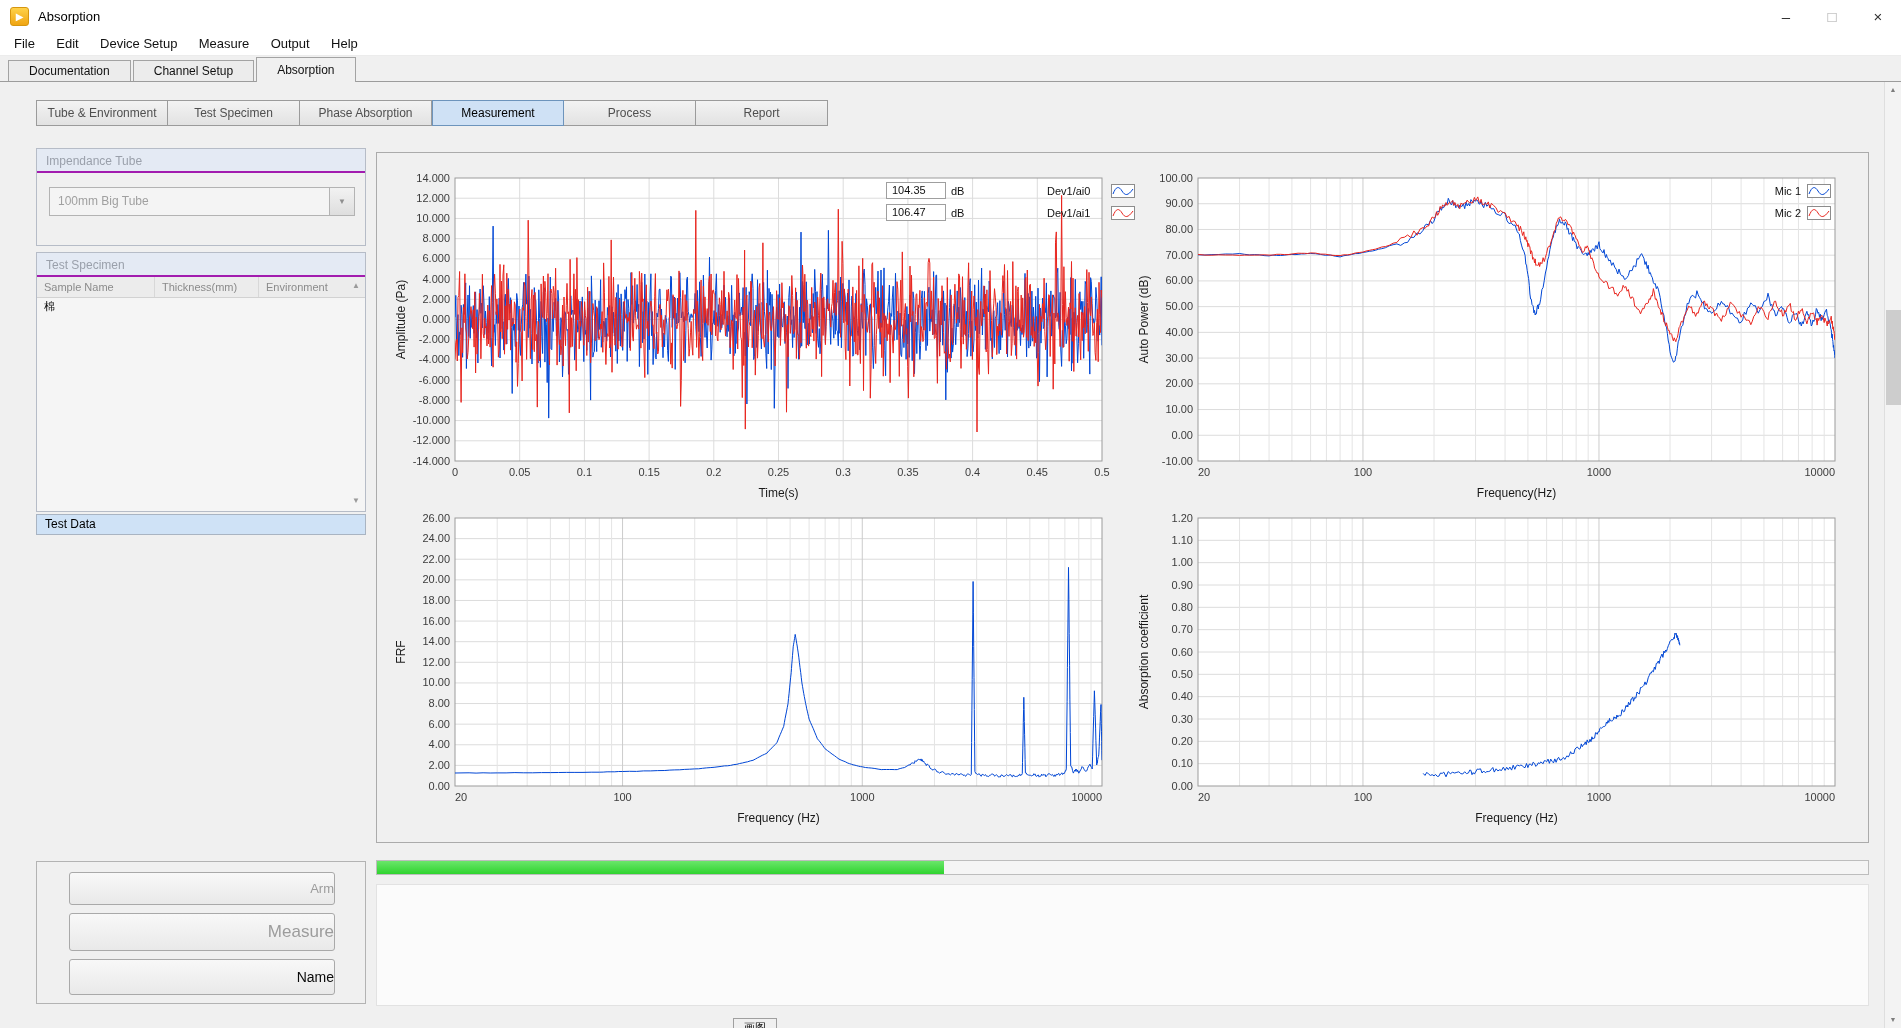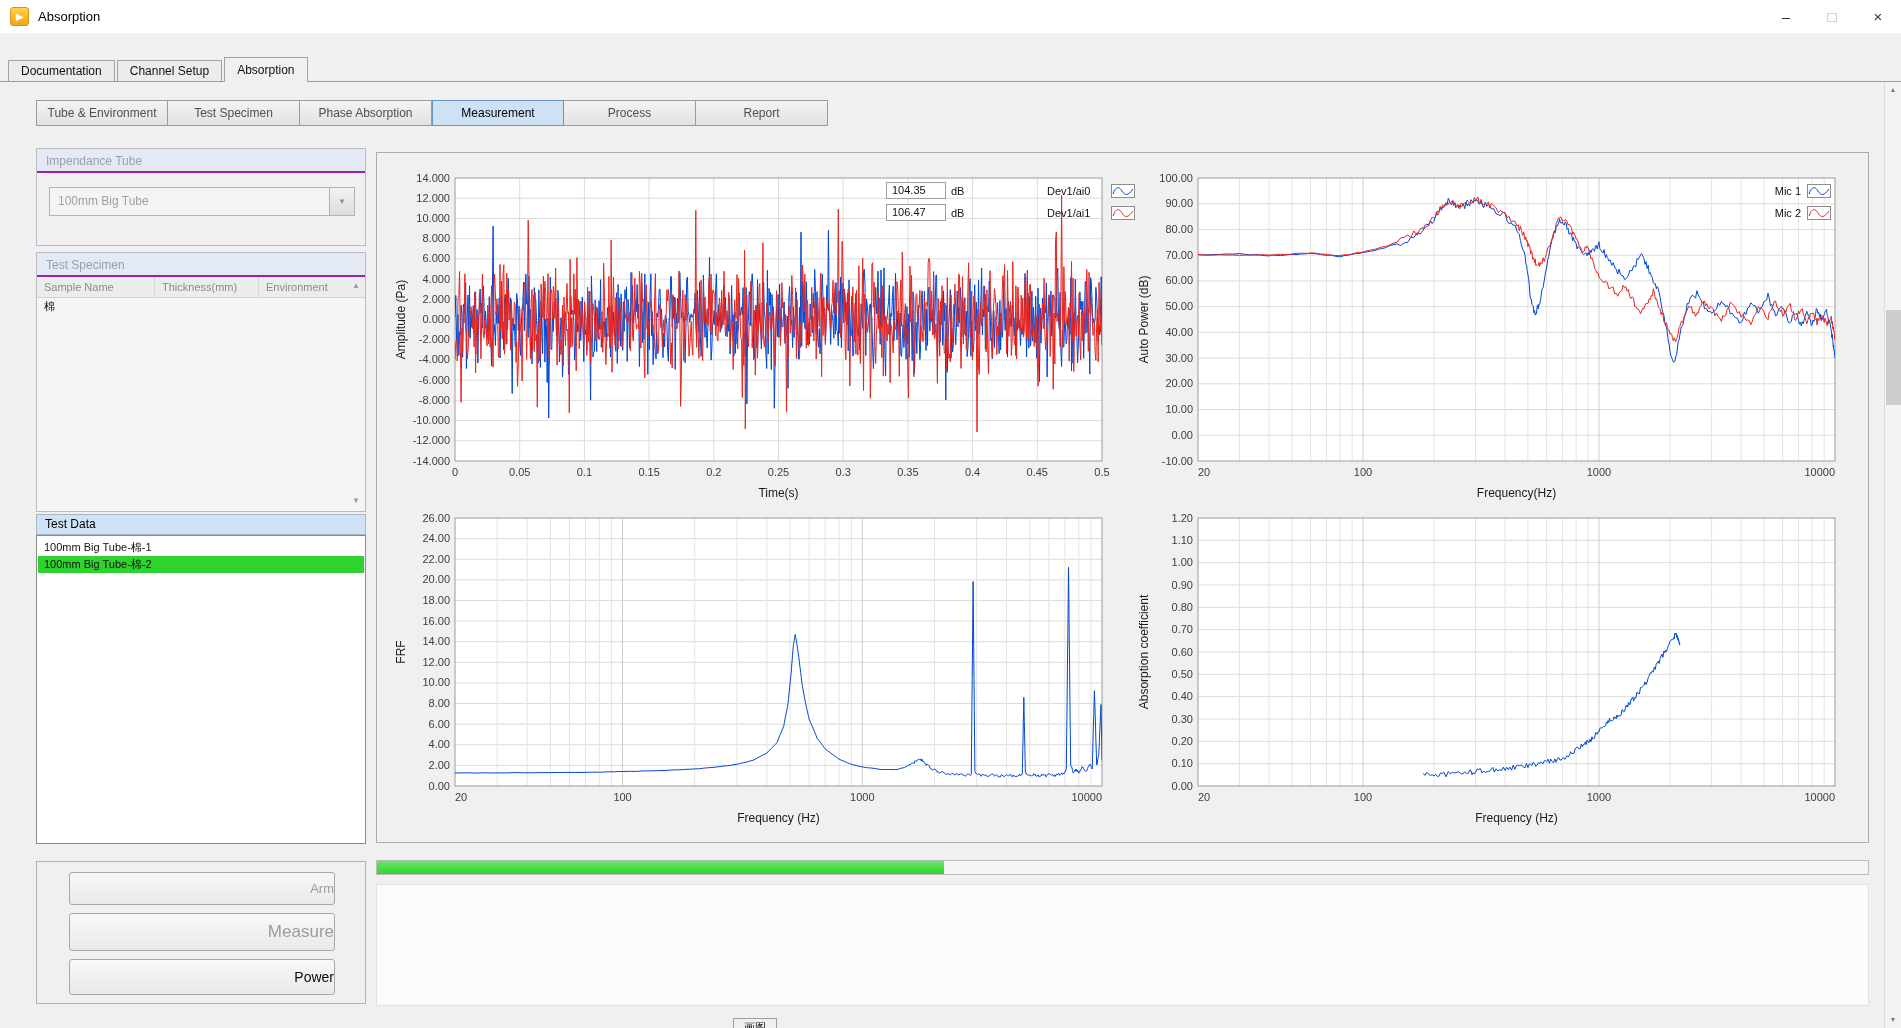--- a/index.html
+++ b/index.html
@@ -16,21 +16,21 @@
 .win-btn.max{right:46px;color:#a9a9a9}
 .win-btn.close{right:0}
 
 
 .menubar{position:absolute;left:0;top:33px;width:100%;height:23px;background:#ffffff;padding-left:5px;border-bottom:1px solid #ececec}
 .menu-item{display:inline-block;padding:3px 9px 0 9px;font-size:13px;height:23px}
 
 
 .tabstrip{position:absolute;left:0;top:56px;width:100%;height:26px;background:#f0f0f0;border-bottom:1px solid #9c9c9c}
 .tabs1{position:absolute;left:8px;bottom:0;display:flex;align-items:flex-end}
-.tab1{padding:3px 12px;font-size:12px;background:#ececec;border:1px solid #a3a3a3;border-bottom:none;margin-right:2px;height:21px;white-space:nowrap}
+.tab1{padding:3px 20px;font-size:12px;background:#ececec;border:1px solid #a3a3a3;border-bottom:none;margin-right:2px;height:21px;white-space:nowrap}
 .tab1.active{position:relative;top:1px;height:25px;padding-top:5px;background:#f0f0f0;z-index:2}
 
 
 .subtabs{position:absolute;left:36px;top:100px;display:flex}
 .tab2{width:132px;height:26px;line-height:24px;text-align:center;font-size:12px;color:#4f4f4f;background:linear-gradient(#f3f3f3,#e2e2e2);border:1px solid #9b9b9b;border-left:none;white-space:nowrap}
 .tab2:first-child{border-left:1px solid #9b9b9b}
 .tab2.active{background:var(--accent-blue);border:1px solid var(--accent-blue-border);color:#000}
 
 
 .group{position:absolute;border:1px solid #b6bcc7;background:#f0f0f0}
@@ -106,20 +106,28 @@
 <div class="window">
 
   <div class="titlebar">
     <div class="app-icon"><span>▶</span></div>
     <span class="window-title">Absorption</span>
     <div class="win-btn min">–</div>
     <div class="win-btn max">□</div>
     <div class="win-btn close">×</div>
   </div>
 
+  <div class="menubar">
+    <span class="menu-item">File</span>
+    <span class="menu-item">Edit</span>
+    <span class="menu-item">Device Setup</span>
+    <span class="menu-item">Measure</span>
+    <span class="menu-item">Output</span>
+    <span class="menu-item">Help</span>
+  </div>
 
   <div class="tabstrip">
     <div class="tabs1">
       <div class="tab1">Documentation</div>
       <div class="tab1">Channel Setup</div>
       <div class="tab1 active">Absorption</div>
     </div>
   </div>
 
   <div class="subtabs">
@@ -151,29 +159,25 @@
         <div class="tr-cell-sample">棉</div>
         <div class="tr-cell-thick"></div>
         <div></div>
       </div>
     </div>
     <div class="scroll-arrow sa-up">▲</div>
     <div class="scroll-arrow sa-down">▼</div>
   </div>
 
   <div id="test-data-header">Test Data</div>
-  <div id="test-data-list">
-    <div class="td-item">100mm Big Tube-棉-1</div>
-    <div class="td-item selected">100mm Big Tube-棉-2</div>
-  </div>
 
   <div id="buttons-panel">
     <div class="panel-btn" id="btn-arm">Arm</div>
     <div class="panel-btn" id="btn-measure">Measure</div>
-    <div class="panel-btn" id="btn-stop">Power</div>
+    <div class="panel-btn" id="btn-stop">Name</div>
   </div>
 
   <div id="charts-panel"></div>
   <div class="chart" id="chart1">
       <svg width="721" height="347">
         <rect x="64" y="18" width="647" height="283" fill="#ffffff"></rect>
         <text x="59" y="304.5" text-anchor="end" font-size="11" fill="#3c3c3c" font-family="Liberation Sans, sans-serif">-14.000</text>
         <line x1="64" y1="280.7857142857143" x2="711" y2="280.7857142857143" stroke="#dcdcdc" stroke-width="1"></line>
         <text x="59" y="284.2857142857143" text-anchor="end" font-size="11" fill="#3c3c3c" font-family="Liberation Sans, sans-serif">-12.000</text>
         <line x1="64" y1="260.57142857142856" x2="711" y2="260.57142857142856" stroke="#dcdcdc" stroke-width="1"></line>

